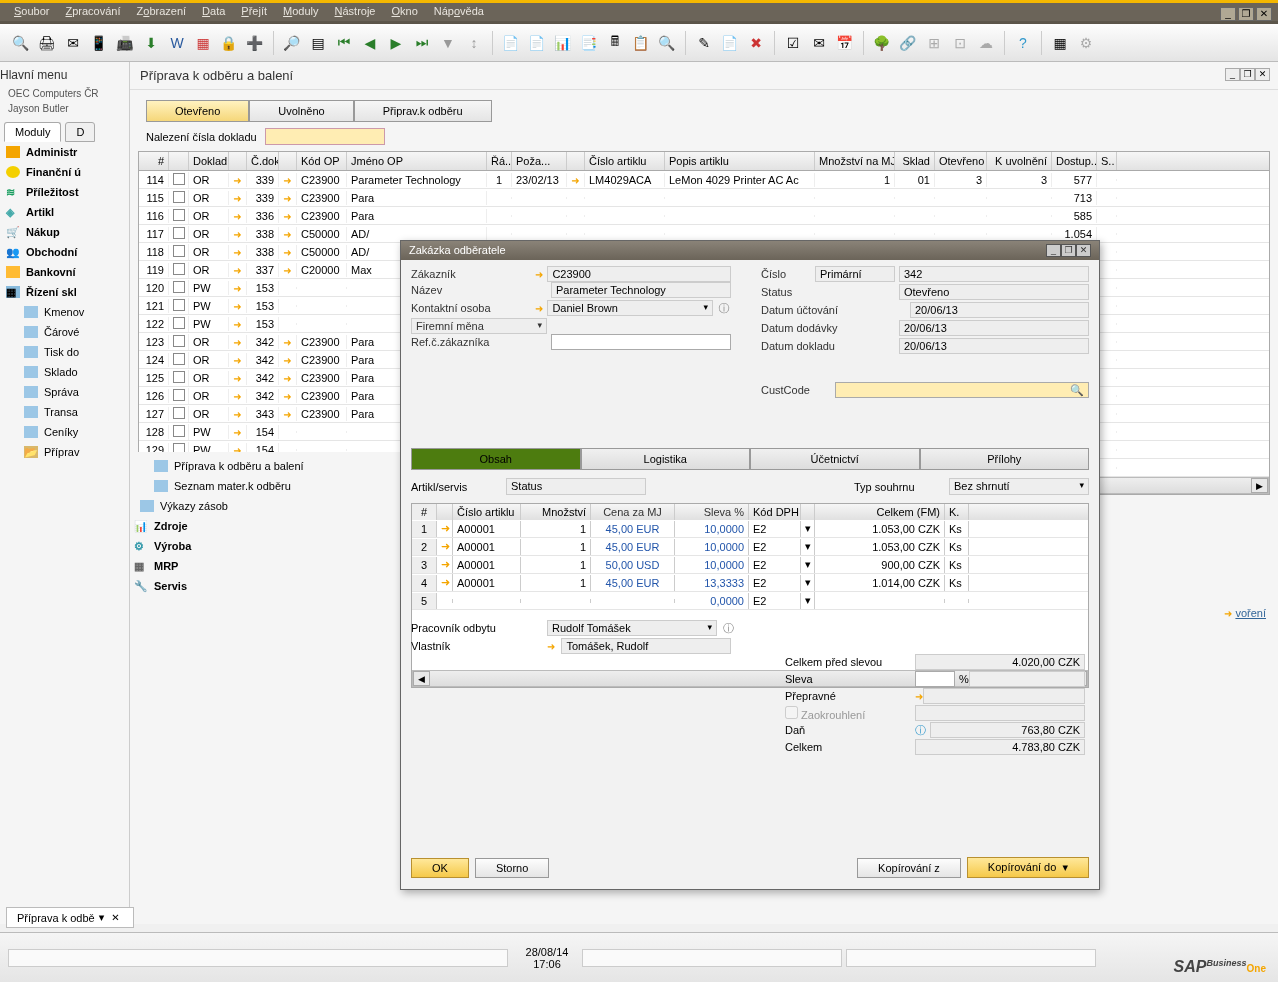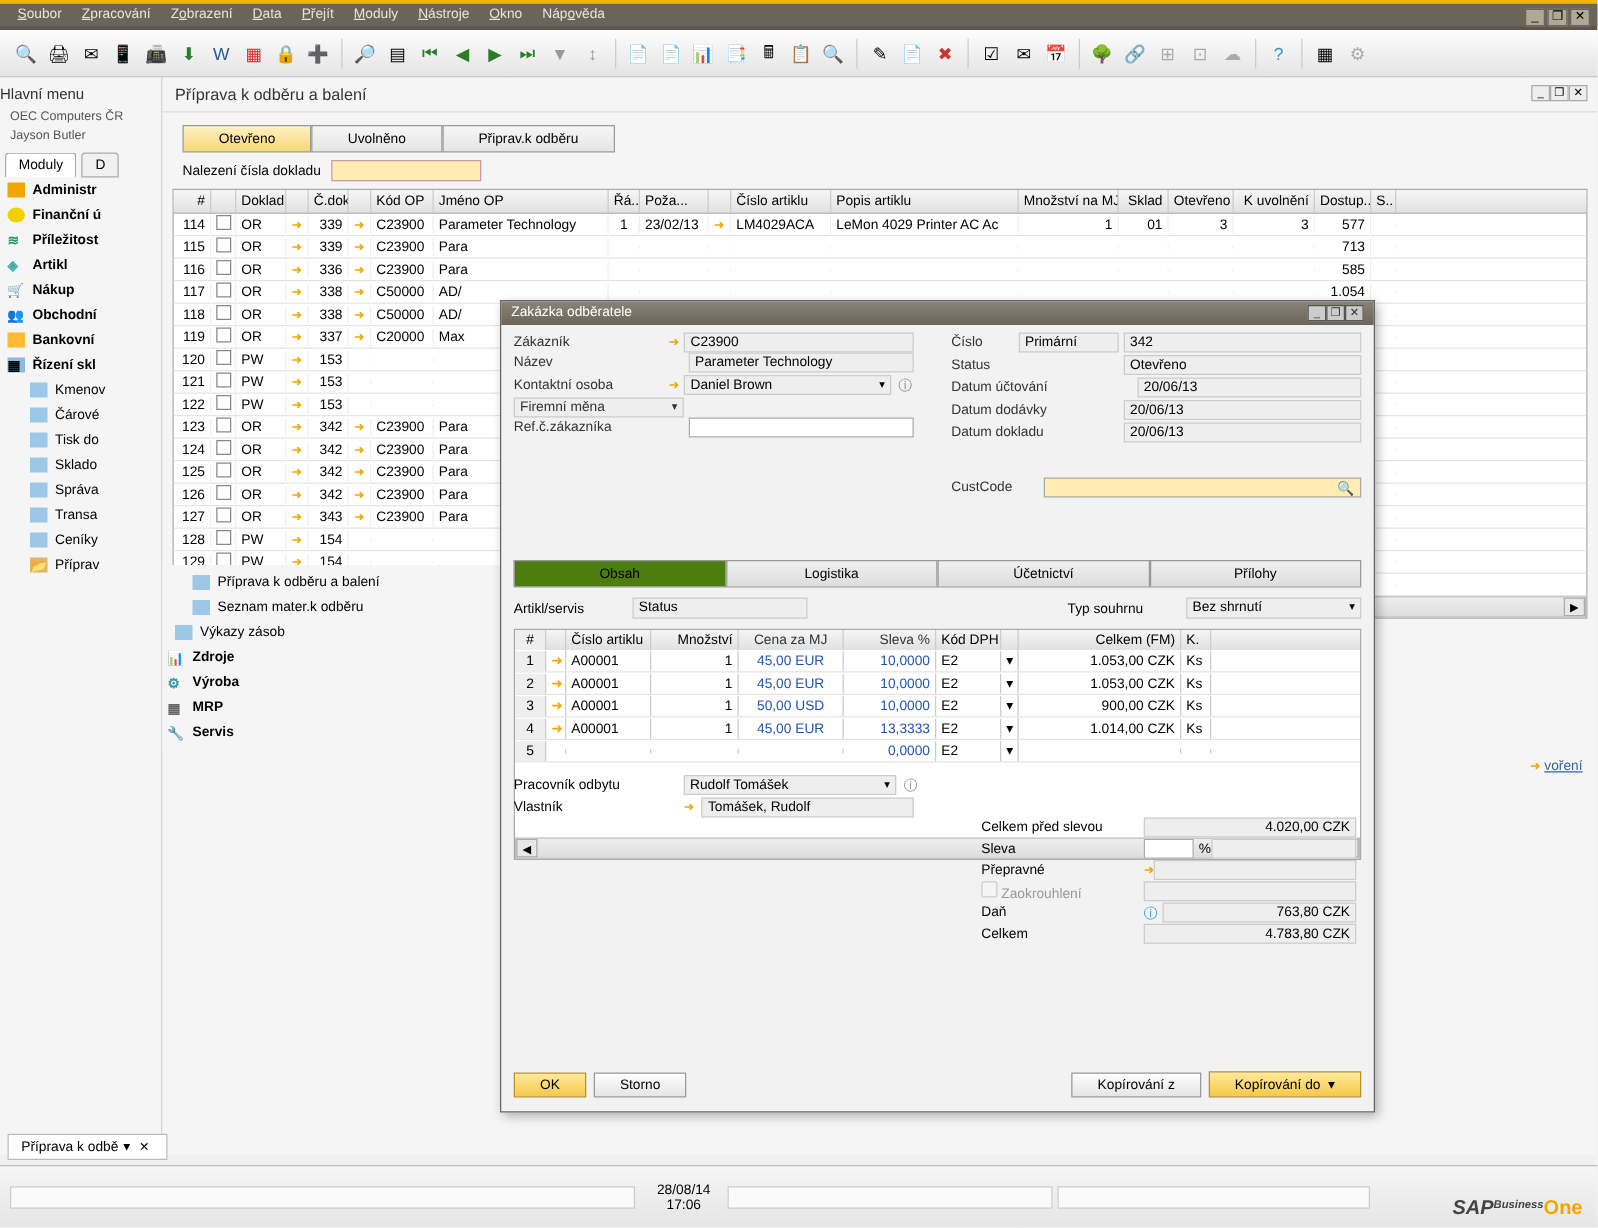--- a/index.html
+++ b/index.html
@@ -118,21 +118,21 @@
 .notes textarea { width: 170px; height: 56px; border: 1px solid #aaa; resize: none; }
 
 .subwin-btns { position: absolute; bottom: 8px; left: 10px; right: 10px; display: flex; gap: 6px; align-items: center; }
 .subwin-btns .spacer { flex: 1; }
 
 
 .statusbar { position: absolute; bottom: 0; left: 0; right: 0; height: 50px; background: linear-gradient(#f5f5f5,#e5e5e5); border-top: 1px solid #bbb; display: flex; align-items: center; font-size: 11px; padding: 0 8px; }
 .statusbar .segment { border: 1px solid #ccc; height: 18px; margin-right: 4px; background: #fafafa; }
 .dt-block { text-align: center; width: 70px; }
 .sap-logo { position: absolute; right: 12px; bottom: 6px; font-weight: bold; font-size: 16px; color: #444; font-style: italic; }
-.sap-logo .one { color: #f4a500; font-style: normal; font-size: 16px; }
+.sap-logo .one { color: #f4a500; font-style: normal; font-size: 10px; }
 
 
 .nav-extended { position: absolute; left: 0; top: 390px; width: 340px; background: #f5f5f5; padding: 4px 0; }
 
 
 .bottom-tab { position: absolute; left: 6px; bottom: 54px; padding: 3px 10px; background: #fff; border: 1px solid #bbb; font-size: 11px; display: flex; align-items: center; gap: 4px; }
 .bottom-tab .x { font-size: 10px; cursor: pointer; padding: 0 3px; }
 
 .hscroll { height: 17px; background: linear-gradient(#eee,#ddd); border: 1px solid #bbb; display: flex; justify-content: space-between; }
 .hscroll .sbtn { width: 17px; text-align: center; border: 1px solid #aaa; background: #e8e8e8; cursor: pointer; font-size: 9px; line-height: 14px; }

